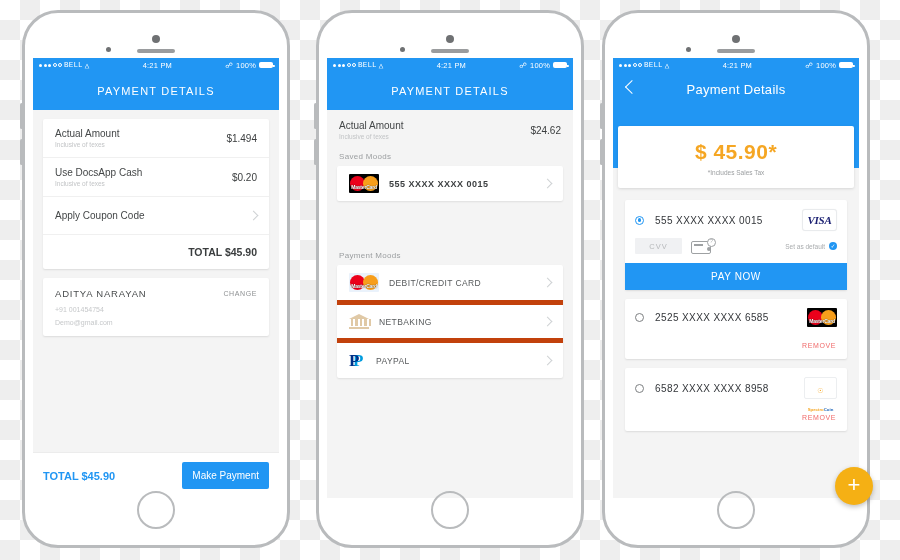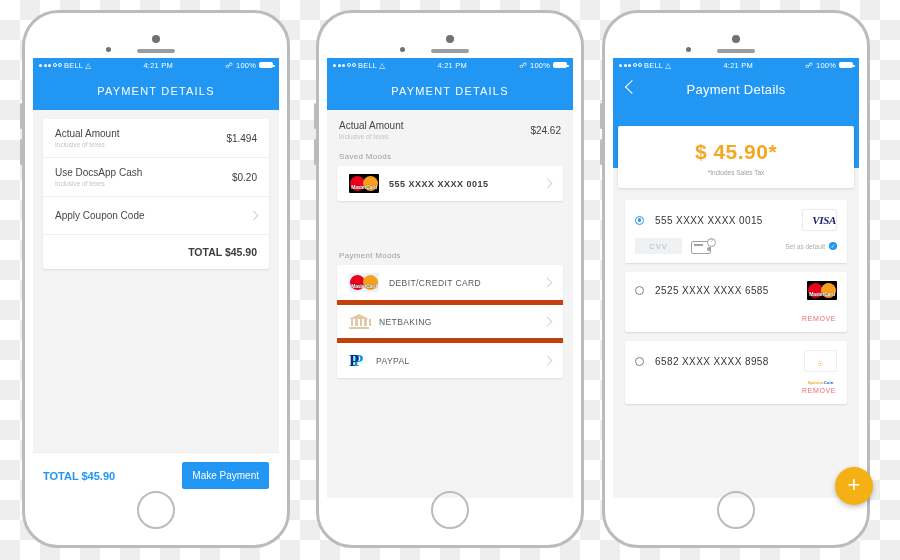--- a/index.html
+++ b/index.html
@@ -72,21 +72,21 @@
   .statusbar {
     height: 14px;
     background: #2196f3;
     color: #ffffff;
     font-size: 7.5px;
     display: flex;
     align-items: center;
     padding: 0 6px;
     letter-spacing: .2px;
   }
-  .sb-left { display: flex; align-items: center; gap: 2px; }
+  .sb-left { display: flex; align-items: center; gap: 2px; font-family: Liberation Mono, monospace; }
   .dots { display: flex; gap: 1.5px; align-items: center; }
   .dot { width: 3px; height: 3px; border-radius: 50%; background: #fff; }
   .dot.hollow { background: transparent; border: .8px solid #fff; width: 2px; height: 2px;}
   .sb-mid { flex: 1; text-align: center; }
   .sb-right { display: flex; align-items: center; gap: 3px; }
   .batt {
     width: 14px; height: 6px; border: 1px solid #fff;
     border-radius: 1.5px; position: relative; box-sizing: border-box;
     background: #fff;
   }
@@ -238,21 +238,21 @@
     border: 1.4px solid #7d8082; box-sizing: border-box; flex: none;
   }
   .radio.on { border-color: #2196f3; background: #fff; position: relative; }
   .radio.on:after {
     content: ""; position: absolute; top: 1.8px; left: 1.8px;
     width: 3.6px; height: 3.6px; background: #2196f3; border-radius: 50%;
   }
   .pc-num { flex: 1; margin-left: 11px; font-size: 10px; color: #33363a; letter-spacing: .4px; }
   .visa {
     width: 33px; height: 20px; background: #fff; border: 1px solid #e9ebed;
-    border-radius: 3px; display: flex; align-items: center; justify-content: flex-end;
+    border-radius: 3px; display: flex; align-items: center; justify-content: center;
     flex: none; box-shadow: 0 0 1px rgba(0,0,0,.08);
   }
   .visa span {
     font-family: "Liberation Serif", serif; font-style: italic; font-weight: bold;
     font-size: 11px; color: #1a1f71; letter-spacing: -.3px;
   }
   .spectro {
     width: 33px; height: 22px; background: #fff; border: 1px solid #eceef0;
     border-radius: 2px; flex: none; text-align: center; padding-top: 1px;
     box-sizing: border-box;
@@ -351,20 +351,28 @@
       </div>
       <div class="row" style="padding-top:13px;padding-bottom:13px;">
         <div class="row-main">
           <div class="row-title">Apply Coupon Code</div>
         </div>
         <span class="chev"></span>
       </div>
       <div class="total-row">TOTAL $45.90</div>
     </div>
 
+    <div class="card">
+      <div class="contact-head">
+        <div class="contact-name">ADITYA NARAYAN</div>
+        <div class="contact-change">CHANGE</div>
+      </div>
+      <div class="contact-line">+91 001454754</div>
+      <div class="contact-line last">Demo@gmail.com</div>
+    </div>
 
     <div class="bottombar">
       <div class="bb-total">TOTAL $45.90</div>
       <div class="bb-btn">Make Payment</div>
     </div>
   </div>
   <div class="home-btn"></div>
 </div>
 
 <div class="phone" id="phone2">
@@ -514,20 +522,21 @@
             <i class="cb"></i>
               <i class="stripe"></i>
               <i class="circ"></i>
               <i class="q">?</i>
           </span>
           <span class="setdef">
             <span>Set as default</span>
             <span class="checkmark">✓</span>
           </span>
         </div>
+        <div class="paynow">PAY NOW</div>
       </div>
 
       <div class="paycard">
         <div class="pc-head">
           <span class="radio"></span>
           <span class="pc-num">2525 XXXX XXXX 6585</span>
           <span class="mc">
             <i class="c1"></i>
               <i class="c2"></i>
             <span class="txt">MasterCard</span>

